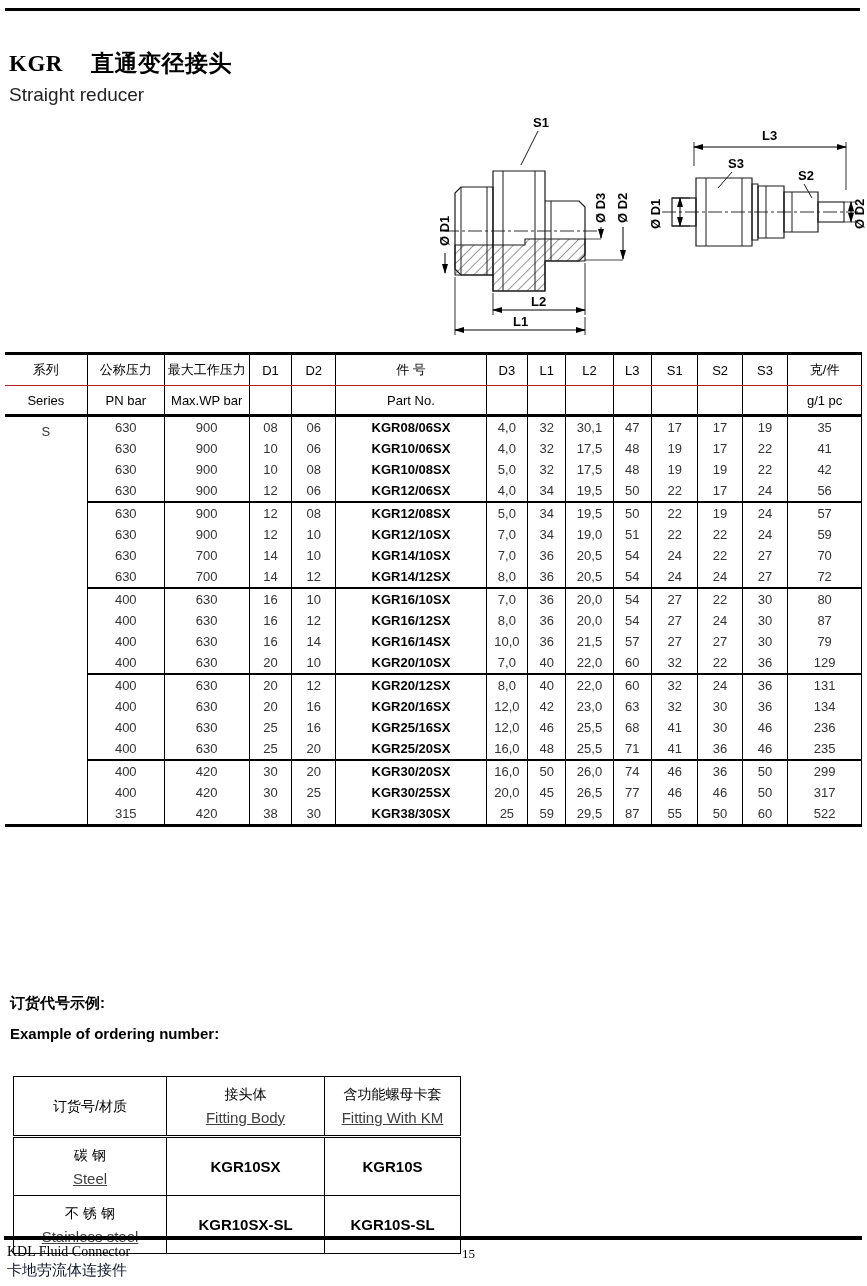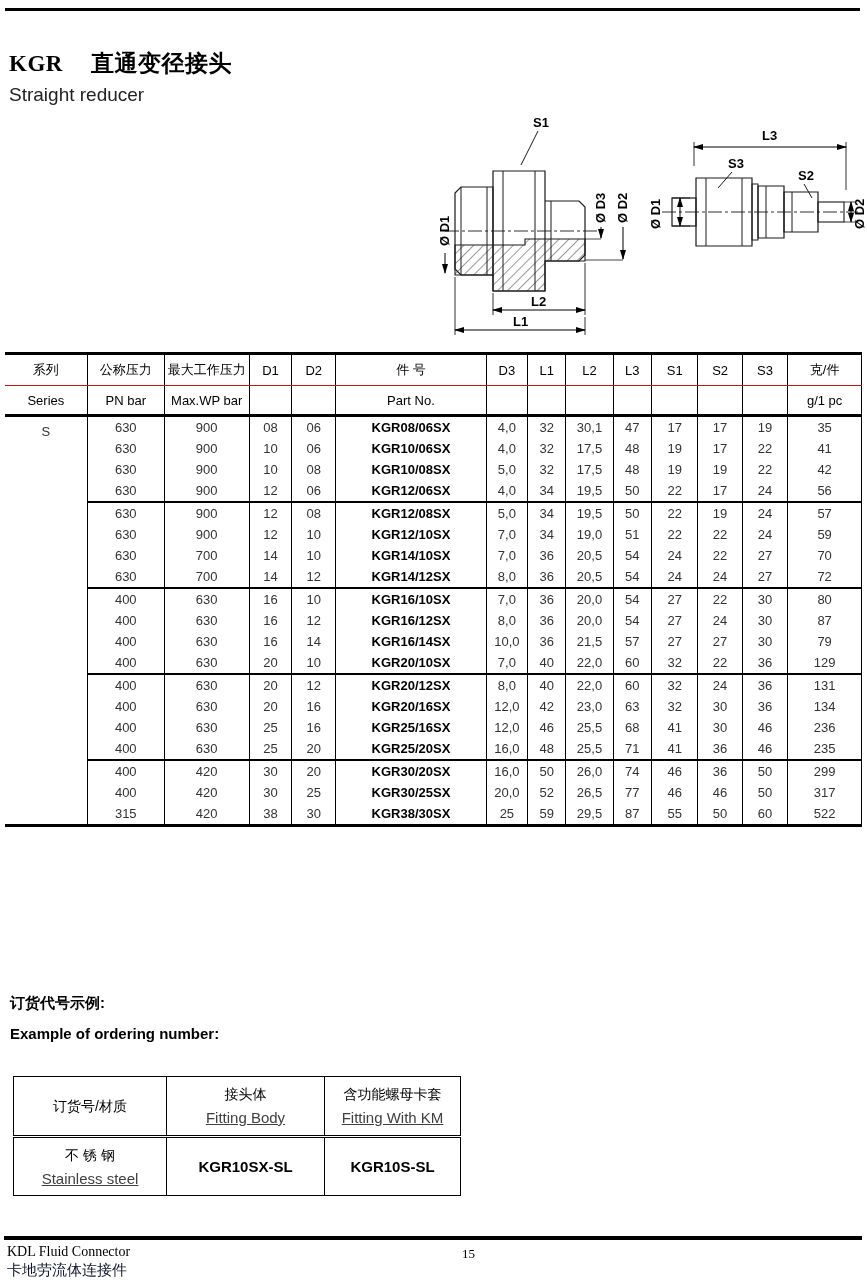--- a/index.html
+++ b/index.html
@@ -469,21 +469,21 @@
           <td>50</td>
           <td>299</td>
         </tr>
         <tr>
           <td>400</td>
           <td>420</td>
           <td>30</td>
           <td>25</td>
           <td class="part">KGR30/25SX</td>
           <td>20,0</td>
-          <td>52</td>
+          <td>45</td>
           <td>26,5</td>
           <td>77</td>
           <td>46</td>
           <td>46</td>
           <td>50</td>
           <td>317</td>
         </tr>
         <tr>
           <td>315</td>
           <td>420</td>
@@ -525,20 +525,28 @@
         </th>
         <th>
           <div class="cn">含功能螺母卡套</div>
           <div class="en">Fitting With KM</div>
         </th>
       </tr>
     </thead>
     <tbody>
       <tr>
         <td>
+          <div class="cn">碳  钢</div>
+          <div class="en">Steel</div>
+        </td>
+        <td class="code">KGR10SX</td>
+        <td class="code">KGR10S</td>
+      </tr>
+      <tr>
+        <td>
           <div class="cn">不 锈 钢</div>
           <div class="en">Stainless steel</div>
         </td>
         <td class="code">KGR10SX-SL</td>
         <td class="code">KGR10S-SL</td>
       </tr>
     </tbody>
   </table>
 </div>
 

